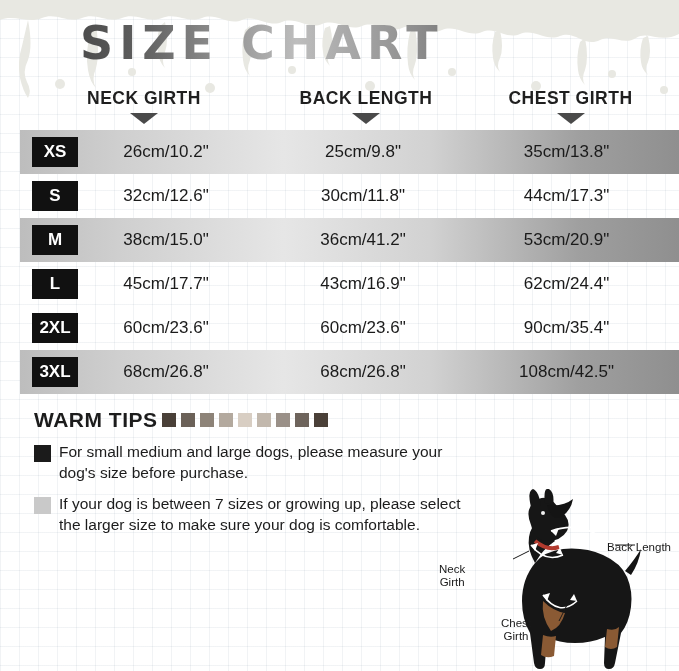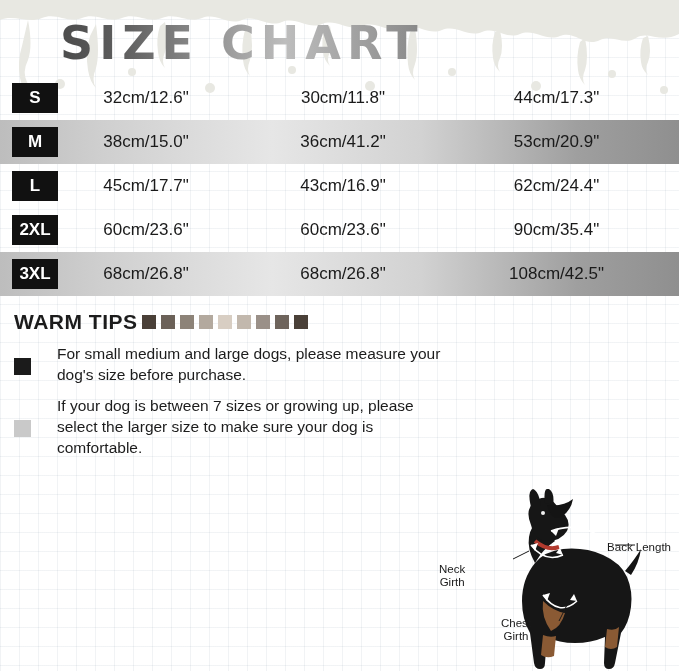--- a/index.html
+++ b/index.html
@@ -16,21 +16,21 @@
     position:absolute;inset:0;
     background-image:
       linear-gradient(to right, rgba(120,140,160,0.10) 1px, transparent 1px),
       linear-gradient(to bottom, rgba(120,140,160,0.10) 1px, transparent 1px);
     background-size:19px 19px;
     z-index:0;
   }
   .paint-splat{
     position:absolute;top:0;left:0;width:679px;height:120px;z-index:1;
   }
-  .wrap{position:relative;z-index:2;}
+  .wrap{position:relative;z-index:2;padding-left:20px;}
 
   
   .title{
     margin:16px 0 0 0;
     padding-left:60px;
     font-size:46px;
     font-weight:bold;
     letter-spacing:6px;
     font-family:"DejaVu Sans", sans-serif;
     background:linear-gradient(90deg,#3a3a3a 0%,#5e5e5e 18%,#bdbdbd 42%,#8e8e8e 60%,#4a4a4a 80%,#2e2e2e 100%);
@@ -103,21 +103,21 @@
   }
   .tips-head{
     display:flex;align-items:center;gap:4px;
   }
   .tips-title{
     font-size:21px;font-weight:bold;letter-spacing:.5px;color:#1c1c1c;
   }
   .swatches{display:flex;gap:5px;align-items:center;}
   .sw{width:14px;height:14px;display:inline-block;}
   .tip-item{
-    display:flex;align-items:center;gap:26px;
+    display:flex;align-items:flex-start;gap:8px;
     margin-top:10px;
     max-width:430px;
   }
   .bullet{
     flex:0 0 17px;height:17px;margin-top:3px;
   }
   .bullet.dark{background:#1b1b1b;}
   .bullet.grey{background:#c9c9c9;}
   .tip-text{
     font-size:15.5px;line-height:1.35;color:#1c1c1c;
@@ -170,23 +170,43 @@
     <circle cx="536" cy="86" r="5"></circle>
     <circle cx="612" cy="74" r="4"></circle>
     <circle cx="664" cy="90" r="4"></circle>
   </g>
 </svg>
 
 <div class="wrap">
 
   <div class="title">SIZE CHART</div>
 
+  <div class="col-headers">
+    <div class="col-head c1">
+      <div>NECK GIRTH</div>
+      <div class="arrow"></div>
+    </div>
+    <div class="col-head c2">
+      <div>BACK LENGTH</div>
+      <div class="arrow"></div>
+    </div>
+    <div class="col-head c3">
+      <div>CHEST GIRTH</div>
+      <div class="arrow"></div>
+    </div>
+  </div>
 
   <div class="rows">
 
+    <div class="row shaded">
+      <div class="size-chip">XS</div>
+      <div class="cell v1">26cm/10.2"</div>
+      <div class="cell v2">25cm/9.8"</div>
+      <div class="cell v3">35cm/13.8"</div>
+    </div>
 
     <div class="row">
       <div class="size-chip">S</div>
       <div class="cell v1">32cm/12.6"</div>
       <div class="cell v2">30cm/11.8"</div>
       <div class="cell v3">44cm/17.3"</div>
     </div>
 
     <div class="row shaded">
       <div class="size-chip">M</div>

